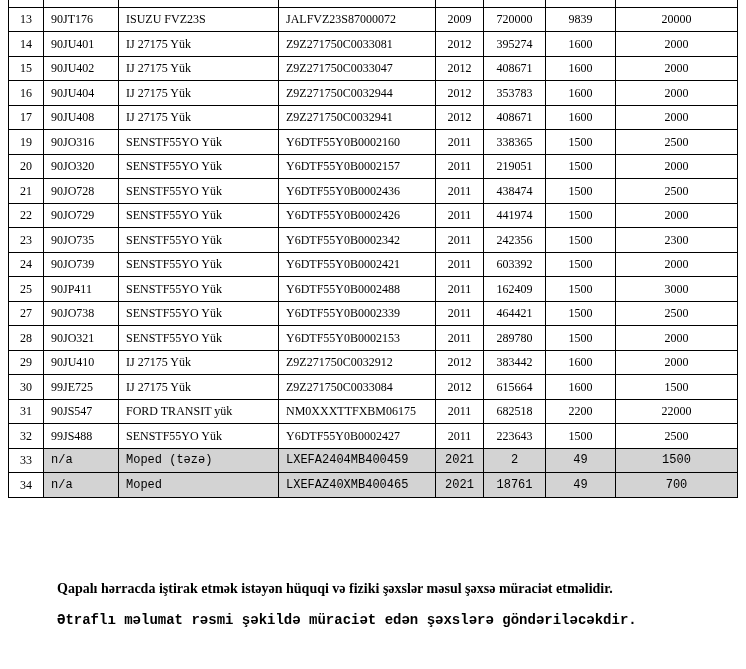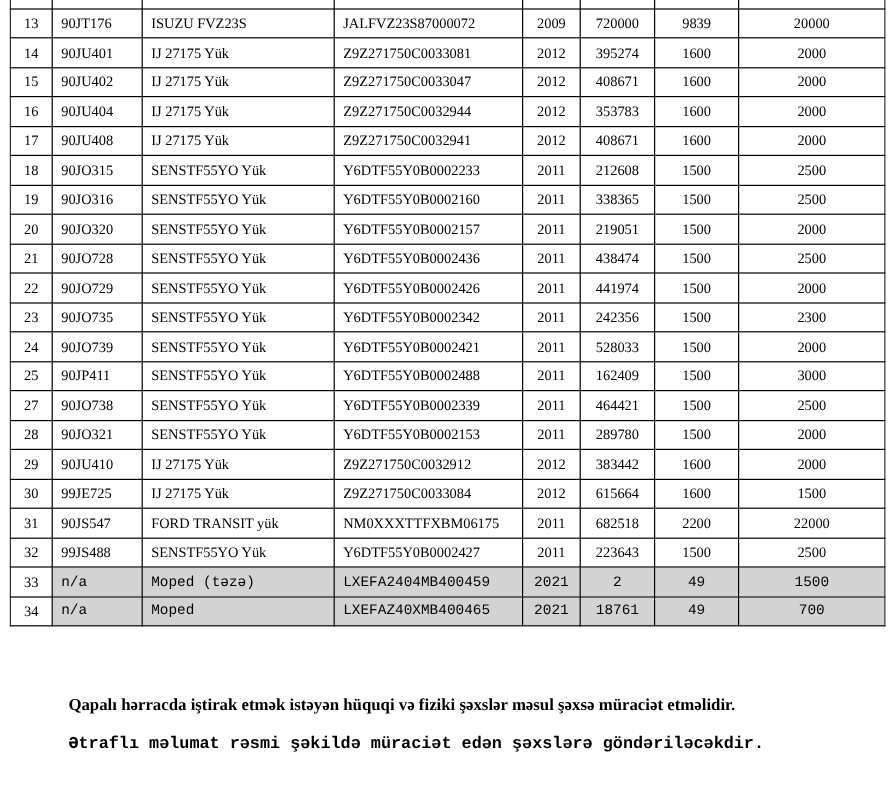--- a/index.html
+++ b/index.html
@@ -120,30 +120,20 @@
     <td class="al-center">17</td>
     <td class="al-left">90JU408</td>
     <td class="al-left">IJ 27175 Yük</td>
     <td class="al-left">Z9Z271750C0032941</td>
     <td class="al-center">2012</td>
     <td class="al-center">408671</td>
     <td class="al-center">1600</td>
     <td class="al-center">2000</td>
   </tr>
         <tr>
-    <td class="al-center">18</td>
-    <td class="al-left">90JO315</td>
-    <td class="al-left">SENSTF55YO Yük</td>
-    <td class="al-left">Y6DTF55Y0B0002233</td>
-    <td class="al-center">2011</td>
-    <td class="al-center">212608</td>
-    <td class="al-center">1500</td>
-    <td class="al-center">2500</td>
-  </tr>
-        <tr>
     <td class="al-center">19</td>
     <td class="al-left">90JO316</td>
     <td class="al-left">SENSTF55YO Yük</td>
     <td class="al-left">Y6DTF55Y0B0002160</td>
     <td class="al-center">2011</td>
     <td class="al-center">338365</td>
     <td class="al-center">1500</td>
     <td class="al-center">2500</td>
   </tr>
         <tr>
@@ -185,21 +175,21 @@
     <td class="al-center">242356</td>
     <td class="al-center">1500</td>
     <td class="al-center">2300</td>
   </tr>
         <tr>
     <td class="al-center">24</td>
     <td class="al-left">90JO739</td>
     <td class="al-left">SENSTF55YO Yük</td>
     <td class="al-left">Y6DTF55Y0B0002421</td>
     <td class="al-center">2011</td>
-    <td class="al-center">528033</td>
+    <td class="al-center">603392</td>
     <td class="al-center">1500</td>
     <td class="al-center">2000</td>
   </tr>
         <tr>
     <td class="al-center">25</td>
     <td class="al-left">90JP411</td>
     <td class="al-left">SENSTF55YO Yük</td>
     <td class="al-left">Y6DTF55Y0B0002488</td>
     <td class="al-center">2011</td>
     <td class="al-center">162409</td>

